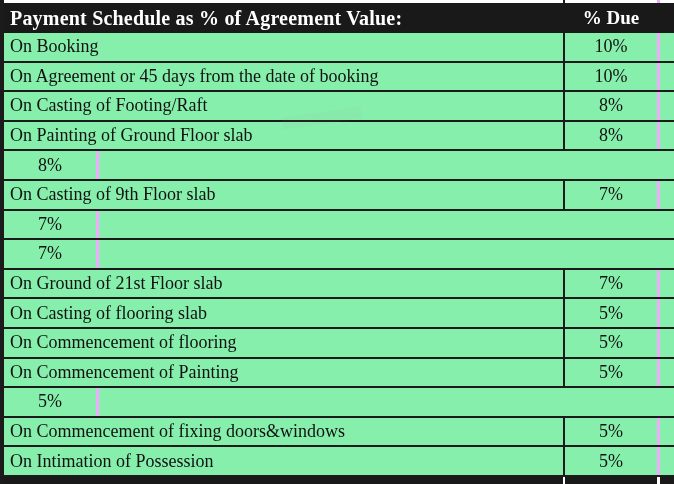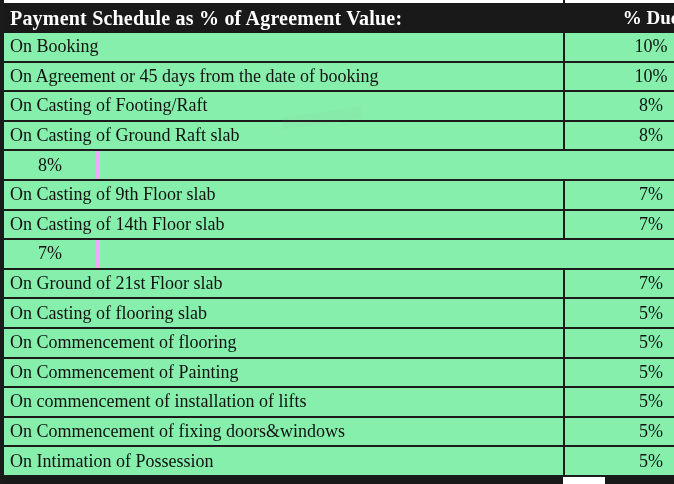--- a/index.html
+++ b/index.html
@@ -17,21 +17,20 @@
     inset: 0;
     display: flex;
     flex-direction: column;
     border-left: 4px solid #1b1b1b;
     background: #ffffff;
   }
   .trow {
     display: flex;
     flex-direction: row;
     align-items: stretch;
-    gap: 40px;
   }
   .cell-label {
     width: 561px;
     flex: none;
     border-right: 2px solid #1b1b1b;
     display: flex;
     align-items: center;
     padding-left: 6px;
     overflow: hidden;
     white-space: nowrap;
@@ -127,35 +126,34 @@
       <div class="cell-label">On Agreement or 45 days from the date of booking</div>
       <div class="cell-value">10%</div>
       <div class="cell-stub"></div>
     </div>
     <div class="trow data-row">
       <div class="cell-label">On Casting of Footing/Raft</div>
       <div class="cell-value">8%</div>
       <div class="cell-stub"></div>
     </div>
     <div class="trow data-row">
-      <div class="cell-label">On Casting of Ground Raft slab</div>
+      <div class="cell-label">On Painting of Ground Floor slab</div>
       <div class="cell-value">8%</div>
       <div class="cell-stub"></div>
     </div>
     <div class="trow data-row">
       <div class="cell-value">8%</div>
       <div class="cell-stub"></div>
     </div>
     <div class="trow data-row">
       <div class="cell-label">On Casting of 9th Floor slab</div>
       <div class="cell-value">7%</div>
       <div class="cell-stub"></div>
     </div>
     <div class="trow data-row">
-      <div class="cell-label">On Casting of 14th Floor slab</div>
       <div class="cell-value">7%</div>
       <div class="cell-stub"></div>
     </div>
     <div class="trow data-row">
       <div class="cell-value">7%</div>
       <div class="cell-stub"></div>
     </div>
     <div class="trow data-row">
       <div class="cell-label">On Ground of 21st Floor slab</div>
       <div class="cell-value">7%</div>
@@ -170,21 +168,20 @@
       <div class="cell-label">On Commencement of flooring</div>
       <div class="cell-value">5%</div>
       <div class="cell-stub"></div>
     </div>
     <div class="trow data-row">
       <div class="cell-label">On Commencement of Painting</div>
       <div class="cell-value">5%</div>
       <div class="cell-stub"></div>
     </div>
     <div class="trow data-row">
-      <div class="cell-label">On commencement of installation of lifts</div>
       <div class="cell-value">5%</div>
       <div class="cell-stub"></div>
     </div>
     <div class="trow data-row">
       <div class="cell-label">On Commencement of fixing doors&amp;windows</div>
       <div class="cell-value">5%</div>
       <div class="cell-stub"></div>
     </div>
     <div class="trow data-row">
       <div class="cell-label">On Intimation of Possession</div>

